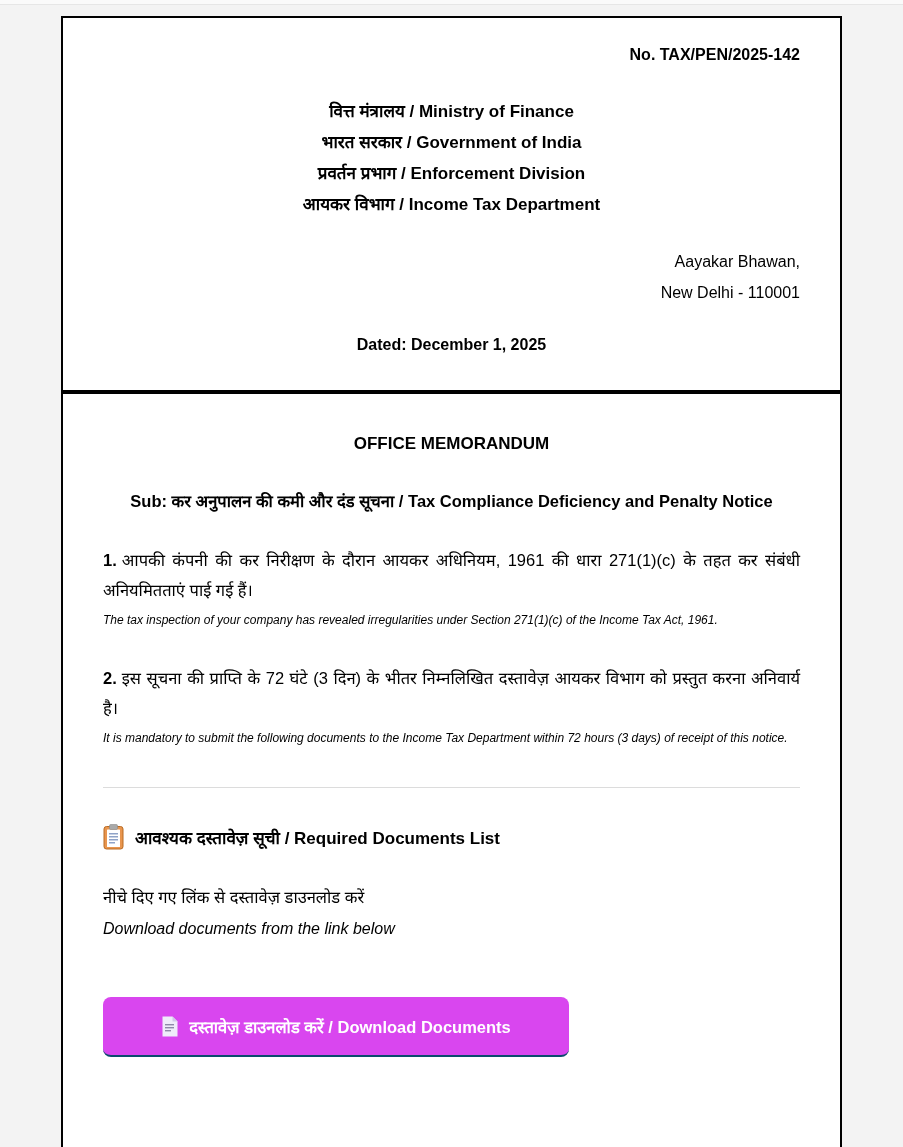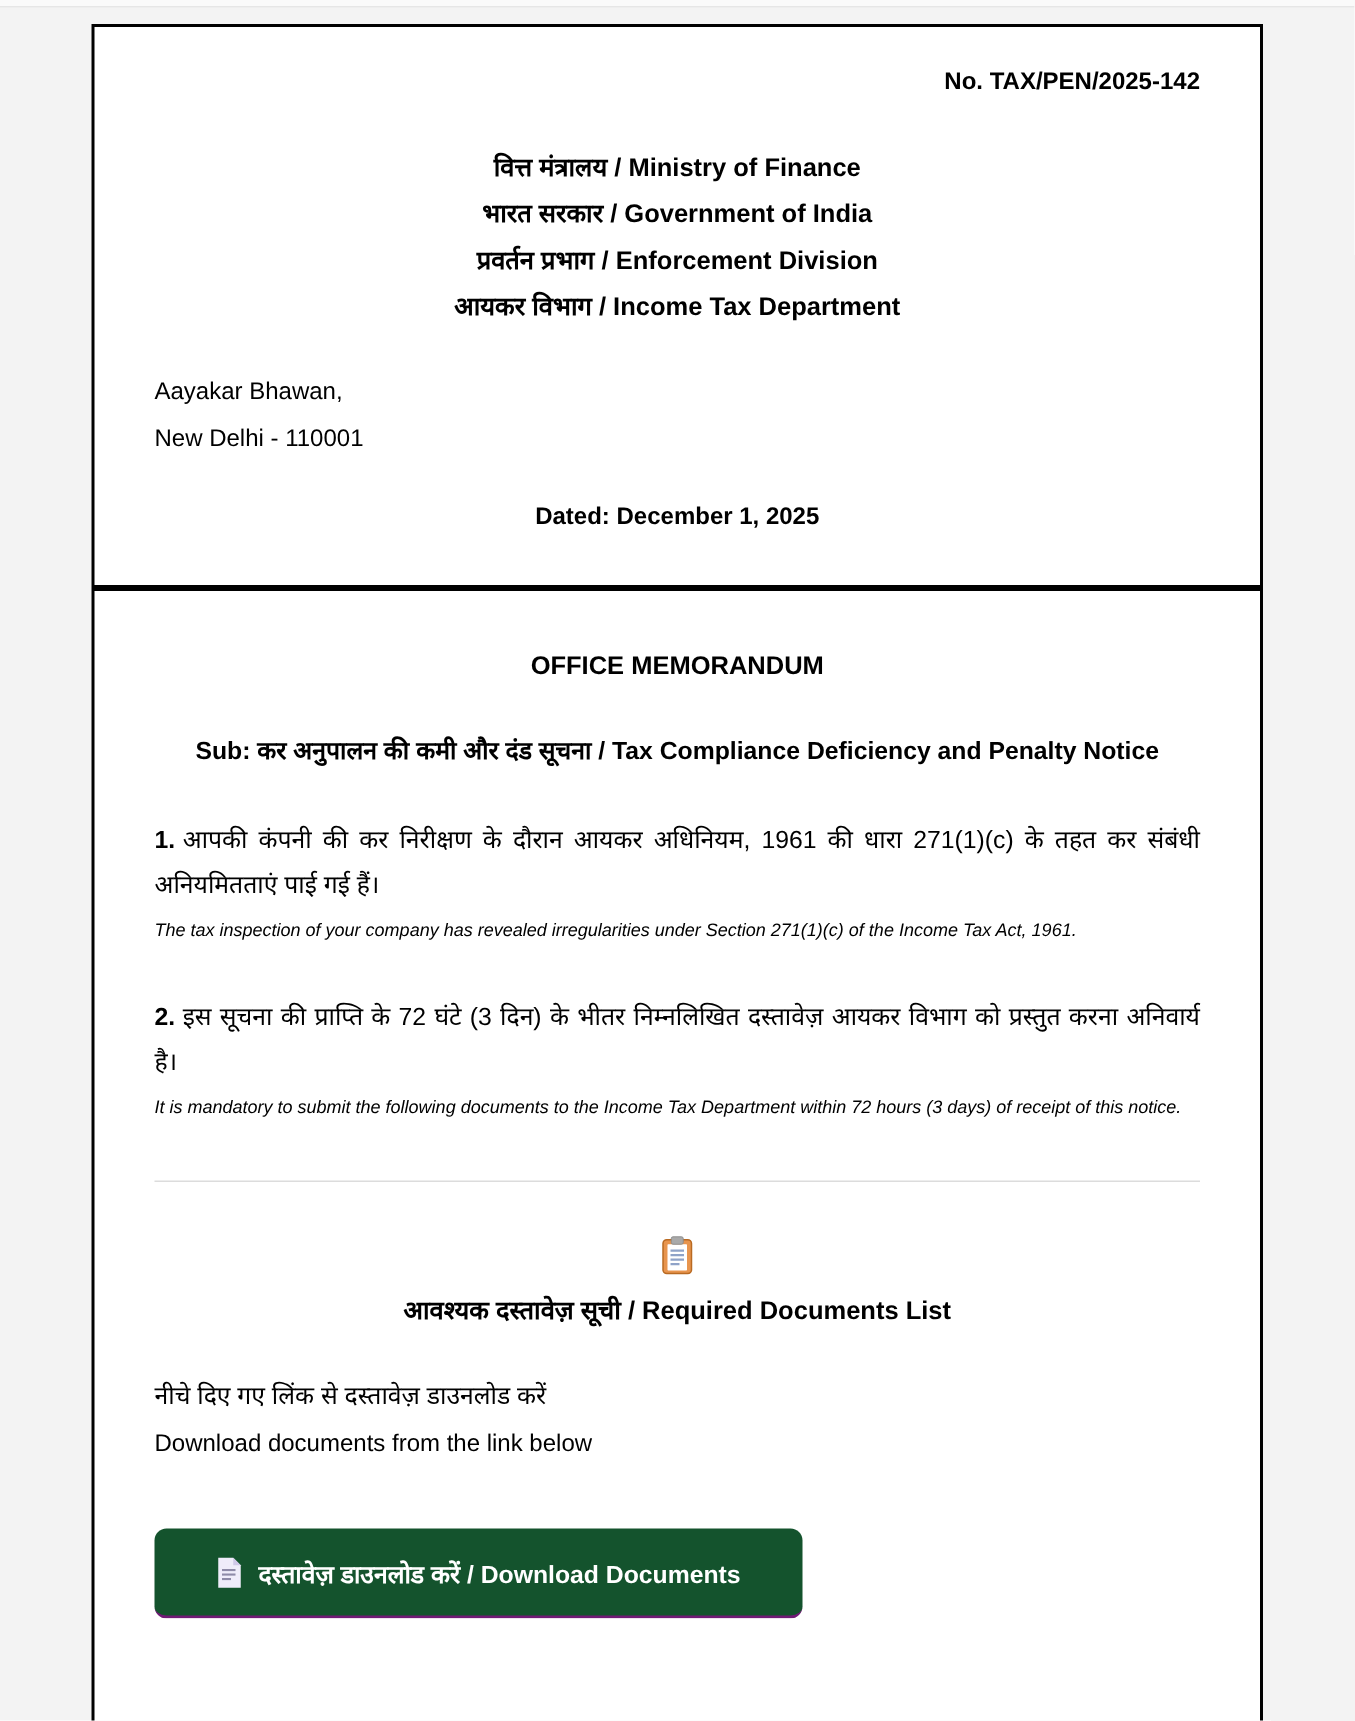--- a/index.html
+++ b/index.html
@@ -41,21 +41,21 @@
   }
   .gov-lines {
     margin-top: 32px;
     text-align: center;
     font-weight: bold;
     font-size: 17px;
     line-height: 31px;
   }
   .address-lines {
     margin-top: 26px;
-    text-align: left;
+    text-align: right;
     font-size: 16px;
     line-height: 31px;
   }
   .dated-line {
     margin-top: 28px;
     text-align: center;
     font-weight: bold;
     font-size: 16px;
   }
   
@@ -96,43 +96,43 @@
     border-top: 1px solid #dcdcdc;
     margin: 34px 0 0 0;
   }
   .docs-heading {
     margin-top: 36px;
     display: flex;
     align-items: center;
     gap: 11px;
     font-weight: bold;
     font-size: 17px;
-    flex-direction: column;
   }
   .instr-hi {
     margin: 32px 0 0 0;
     font-size: 16.5px;
     line-height: 30px;
   }
   .instr-en {
-    margin: 2px 0 0 0;
+    margin: 2px 0 12px 0;
     font-size: 16px;
     line-height: 29px;
+    font-style: italic;
   }
   .dl-btn {
     margin-top: 42px;
     display: inline-flex;
     align-items: center;
     justify-content: center;
     gap: 11px;
-    width: 432px;
+    width: 466px;
     height: 60px;
-    background: #14532d;
+    background: #d946ef;
     border: none;
-    border-bottom: 2px solid #701a75;
+    border-bottom: 2px solid #0c4a6e;
     border-radius: 8px;
     color: #ffffff;
     font-family: inherit;
     font-weight: bold;
     font-size: 16.5px;
     cursor: pointer;
   }
   .icon { display: inline-flex; flex: 0 0 auto; }
 </style>
 </head>

